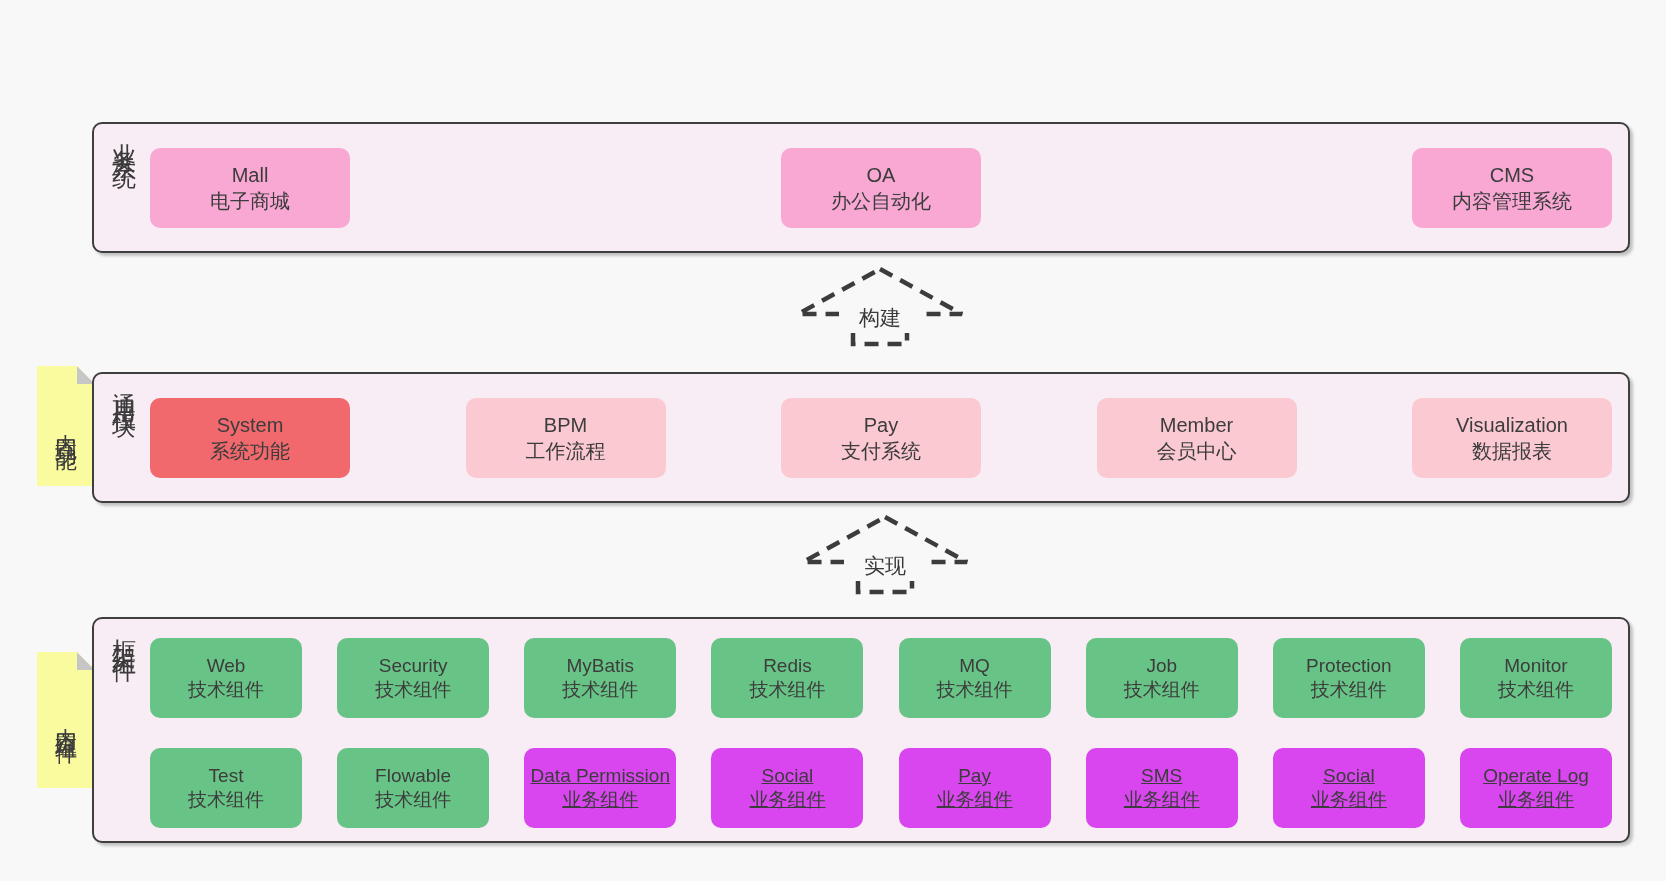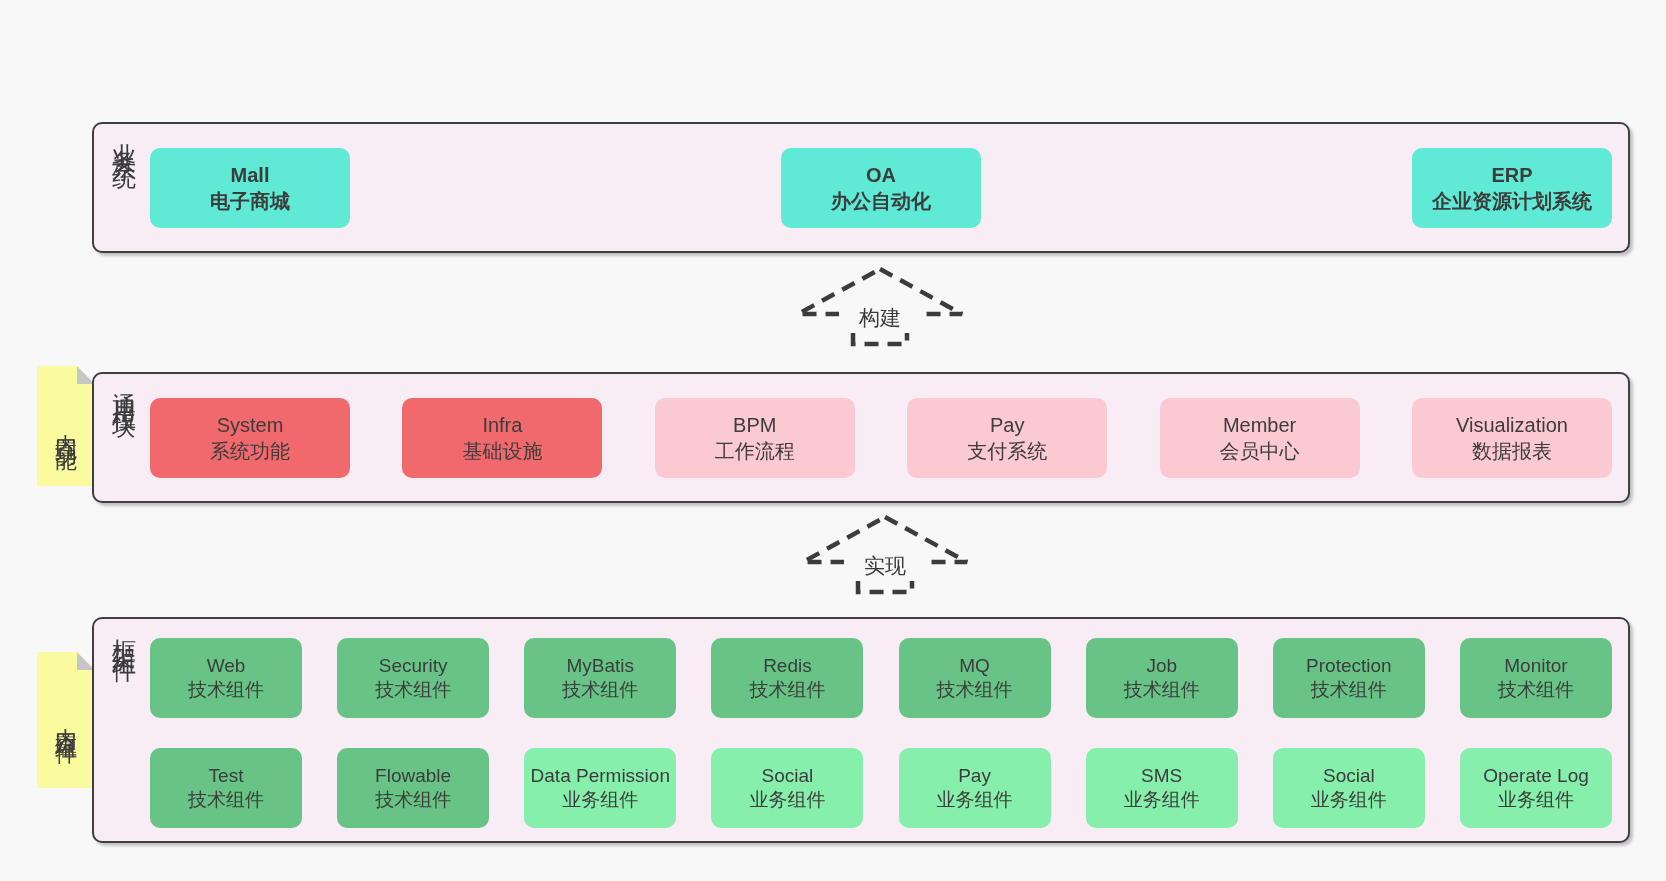--- a/index.html
+++ b/index.html
@@ -38,25 +38,25 @@
     padding:19px 0 13px;box-sizing:border-box;
   }
   .row{display:flex;justify-content:space-between;}
   .box{
     width:200px;height:80px;border-radius:10px;
     display:flex;flex-direction:column;align-items:center;justify-content:center;
     text-align:center;line-height:26px;font-size:20px;
     padding:0 6px;box-sizing:border-box;
   }
   .row .box{width:152px;font-size:19px;line-height:24px;}
-  .blue{background:#5eead4;font-weight:bold;}
+  .blue{background:#f9a8d4;}
   .red{background:#f2696d;}
   .pink{background:#fbc9d2;}
   .green{background:#68c486;}
-  .green-light{background:#86efac;}
+  .green-light{background:#d946ef;text-decoration:underline;}
   .tab{
     position:absolute;left:37px;width:58px;background:#fafa9e;
     clip-path:polygon(0 0,calc(100% - 18px) 0,100% 18px,100% 100%,0 100%);
     display:flex;align-items:center;justify-content:center;
     z-index:1;
   }
   #tab-functions{top:366px;height:120px;}
   #tab-components{top:652px;height:136px;}
   .tab-text{
     writing-mode:vertical-rl;text-orientation:upright;
@@ -85,22 +85,22 @@
   <div class="boxes">
     <div class="box blue">
       <div>Mall</div>
       <div>电子商城</div>
     </div>
     <div class="box blue">
       <div>OA</div>
       <div>办公自动化</div>
     </div>
     <div class="box blue">
-      <div>ERP</div>
-      <div>企业资源计划系统</div>
+      <div>CMS</div>
+      <div>内容管理系统</div>
     </div>
   </div>
 </section>
 
 <div class="arrow" id="arrow-build">
   <svg width="180" height="84" viewBox="0 0 180 84">
     <path d="M90 4 L172 49 L117 49 L117 79 L63 79 L63 49 L8 49 Z" fill="none" stroke="#3c3c3c" stroke-width="4.5" stroke-dasharray="14 9"></path>
   </svg>
   <div class="arrow-label">构建</div>
 </div>
@@ -110,24 +110,20 @@
   <div class="tab-text">内置功能</div>
 </div>
 
 <section class="panel" id="panel-modules">
   <div class="side-label">通用模块</div>
   <div class="boxes">
     <div class="box red">
       <div>System</div>
       <div>系统功能</div>
     </div>
-    <div class="box red">
-      <div>Infra</div>
-      <div>基础设施</div>
-    </div>
     <div class="box pink">
       <div>BPM</div>
       <div>工作流程</div>
     </div>
     <div class="box pink">
       <div>Pay</div>
       <div>支付系统</div>
     </div>
     <div class="box pink">
       <div>Member</div>

